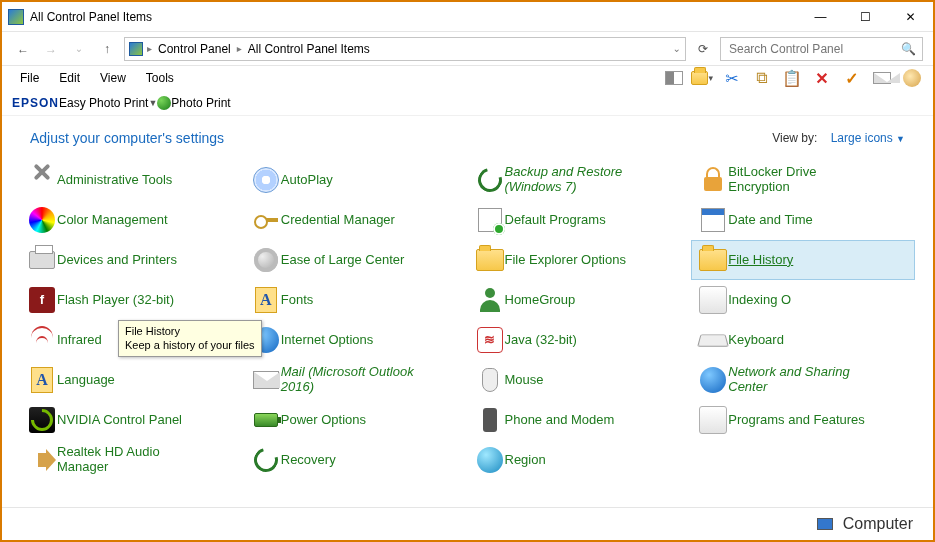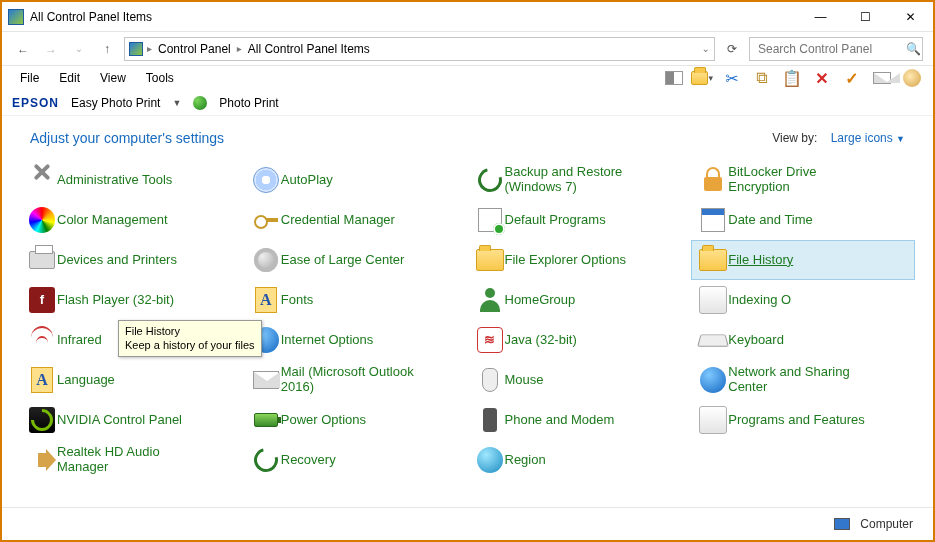--- a/index.html
+++ b/index.html
@@ -25,31 +25,31 @@
   .nav-btn { width:22px; height:22px; display:flex; align-items:center; justify-content:center; color:#555; cursor:pointer; border-radius:2px;}
   .nav-btn.disabled { color:#bbb; cursor:default; }
   .breadcrumb {
     flex:1; height:24px; border:1px solid #c5c5c5; display:flex; align-items:center; padding:0 4px; gap:4px;
     background:#fff;
   }
   .breadcrumb .crumb { color:#000; padding:0 2px; cursor:pointer;}
   .breadcrumb .sep { color:#7a7a7a; font-size:10px; }
   .refresh { width:22px; height:22px; display:flex; align-items:center; justify-content:center; color:#555; cursor:pointer;}
   .searchbox {
-    width:174px; height:24px; border:1px solid #c5c5c5; display:flex; align-items:center; padding:0 6px; color:#888;
+    width:203px; height:24px; border:1px solid #c5c5c5; display:flex; align-items:center; padding:0 6px; color:#888;
     justify-content:space-between;
   }
   .searchbox input { border:none; outline:none; font-size:12px; width:150px; color:#888; background:transparent;}
   
   .menubar { height:24px; display:flex; align-items:center; gap:4px; padding:0 10px; font-size:12px; color:#000;}
   .menuitem { padding:2px 8px; cursor:pointer;}
   .menu-right { margin-left:auto; display:flex; align-items:center; gap:8px;}
   .tbtn { width:22px; height:22px; display:flex; align-items:center; justify-content:center; font-size:16px; cursor:pointer; }
   
-  .epsonbar { height:26px; display:flex; align-items:center; gap:12px; padding:0 10px; font-size:12px; border-bottom:1px solid #f0f0f0;}
+  .epsonbar { height:26px; display:flex; align-items:center; gap:0; padding:0 10px; font-size:12px; border-bottom:1px solid #f0f0f0;}
   .epson-logo { font-weight:bold; color:#003399; letter-spacing:1px;}
   .epsonbar .dot { width:14px; height:14px; border-radius:50%; background:radial-gradient(circle at 30% 30%, #7ad65a, #1a7d1a); display:inline-block;}
   
   .content-header {
     display:flex; justify-content:space-between; align-items:center; padding:14px 28px 10px 28px;
     color:#1a6bbf; font-size:14px;
   }
   .viewby { font-size:12px; color:#333; }
   .viewby .val { color:#1a6bbf; cursor:pointer; }
   
@@ -63,31 +63,31 @@
   }
   .item {
     display:flex; align-items:center; padding:3px 6px; cursor:pointer; border:1px solid transparent;
     color:#1e7a1e; font-size:13px; line-height:1.15;
   }
   .item .ico { width:30px; height:30px; flex-shrink:0; display:flex; align-items:center; justify-content:center; font-size:22px;}
   .item.selected { background:#d9edf7; border:1px solid #9fcce8; }
   .item.selected .label { text-decoration:underline; color:#1e7a1e;}
   .item .label { max-width:145px; }
   
-  .item.tall { align-items:center; }
+  .item.tall { align-items:center;font-style:italic; }
   
   .tooltip {
     position:absolute; left:116px; top:164px; background:#ffffe1; border:1px solid #999;
     font-size:11px; color:#000; padding:3px 6px; line-height:1.3; box-shadow:1px 1px 3px rgba(0,0,0,.25);
     z-index:50; pointer-events:none; white-space:nowrap;
   }
   
   .statusbar {
     height:24px; border-top:1px solid #e5e5e5; display:flex; align-items:center; justify-content:flex-end;
-    padding:16px 20px; font-size:12px; color:#333; gap:6px;
+    padding:16px 20px; font-size:16px; color:#333; gap:6px;
   }
   
   .ibox { width:28px; height:28px; border:1px solid #b0b0b0; background:linear-gradient(#fff,#e4e4e4); border-radius:3px;}
   .folder { width:28px; height:22px; background:linear-gradient(#ffe08a,#f7c84a); border:1px solid #d6a21e; border-radius:2px; position:relative;}
   .folder:before { content:""; position:absolute; top:-5px; left:2px; width:10px; height:5px; background:#f7c84a; border:1px solid #d6a21e; border-bottom:none; border-radius:2px 2px 0 0;}
   .gear { width:24px;height:24px; border-radius:50%; background:radial-gradient(circle at 35% 35%, #eee, #999); box-shadow:inset 0 0 0 4px #bbb;}
   .disc { width:26px;height:26px;border-radius:50%; background:radial-gradient(circle,#fff 25%, #b3d1ff 26% 60%, #d9e8ff 61%); border:1px solid #6a9bd6;}
   .globe { width:26px;height:26px;border-radius:50%; background:radial-gradient(circle at 35% 30%, #7ec8ff, #1366c1);}
   .java { width:26px;height:26px;border-radius:4px;background:#fff;border:1px solid #c33; display:flex;align-items:center;justify-content:center;color:#c33;font-weight:bold;font-size:13px;}
   .flash {width:26px;height:26px;background:#8a1a1a;border-radius:3px;display:flex;align-items:center;justify-content:center;color:#fff;font-weight:bold;font-size:13px;}

